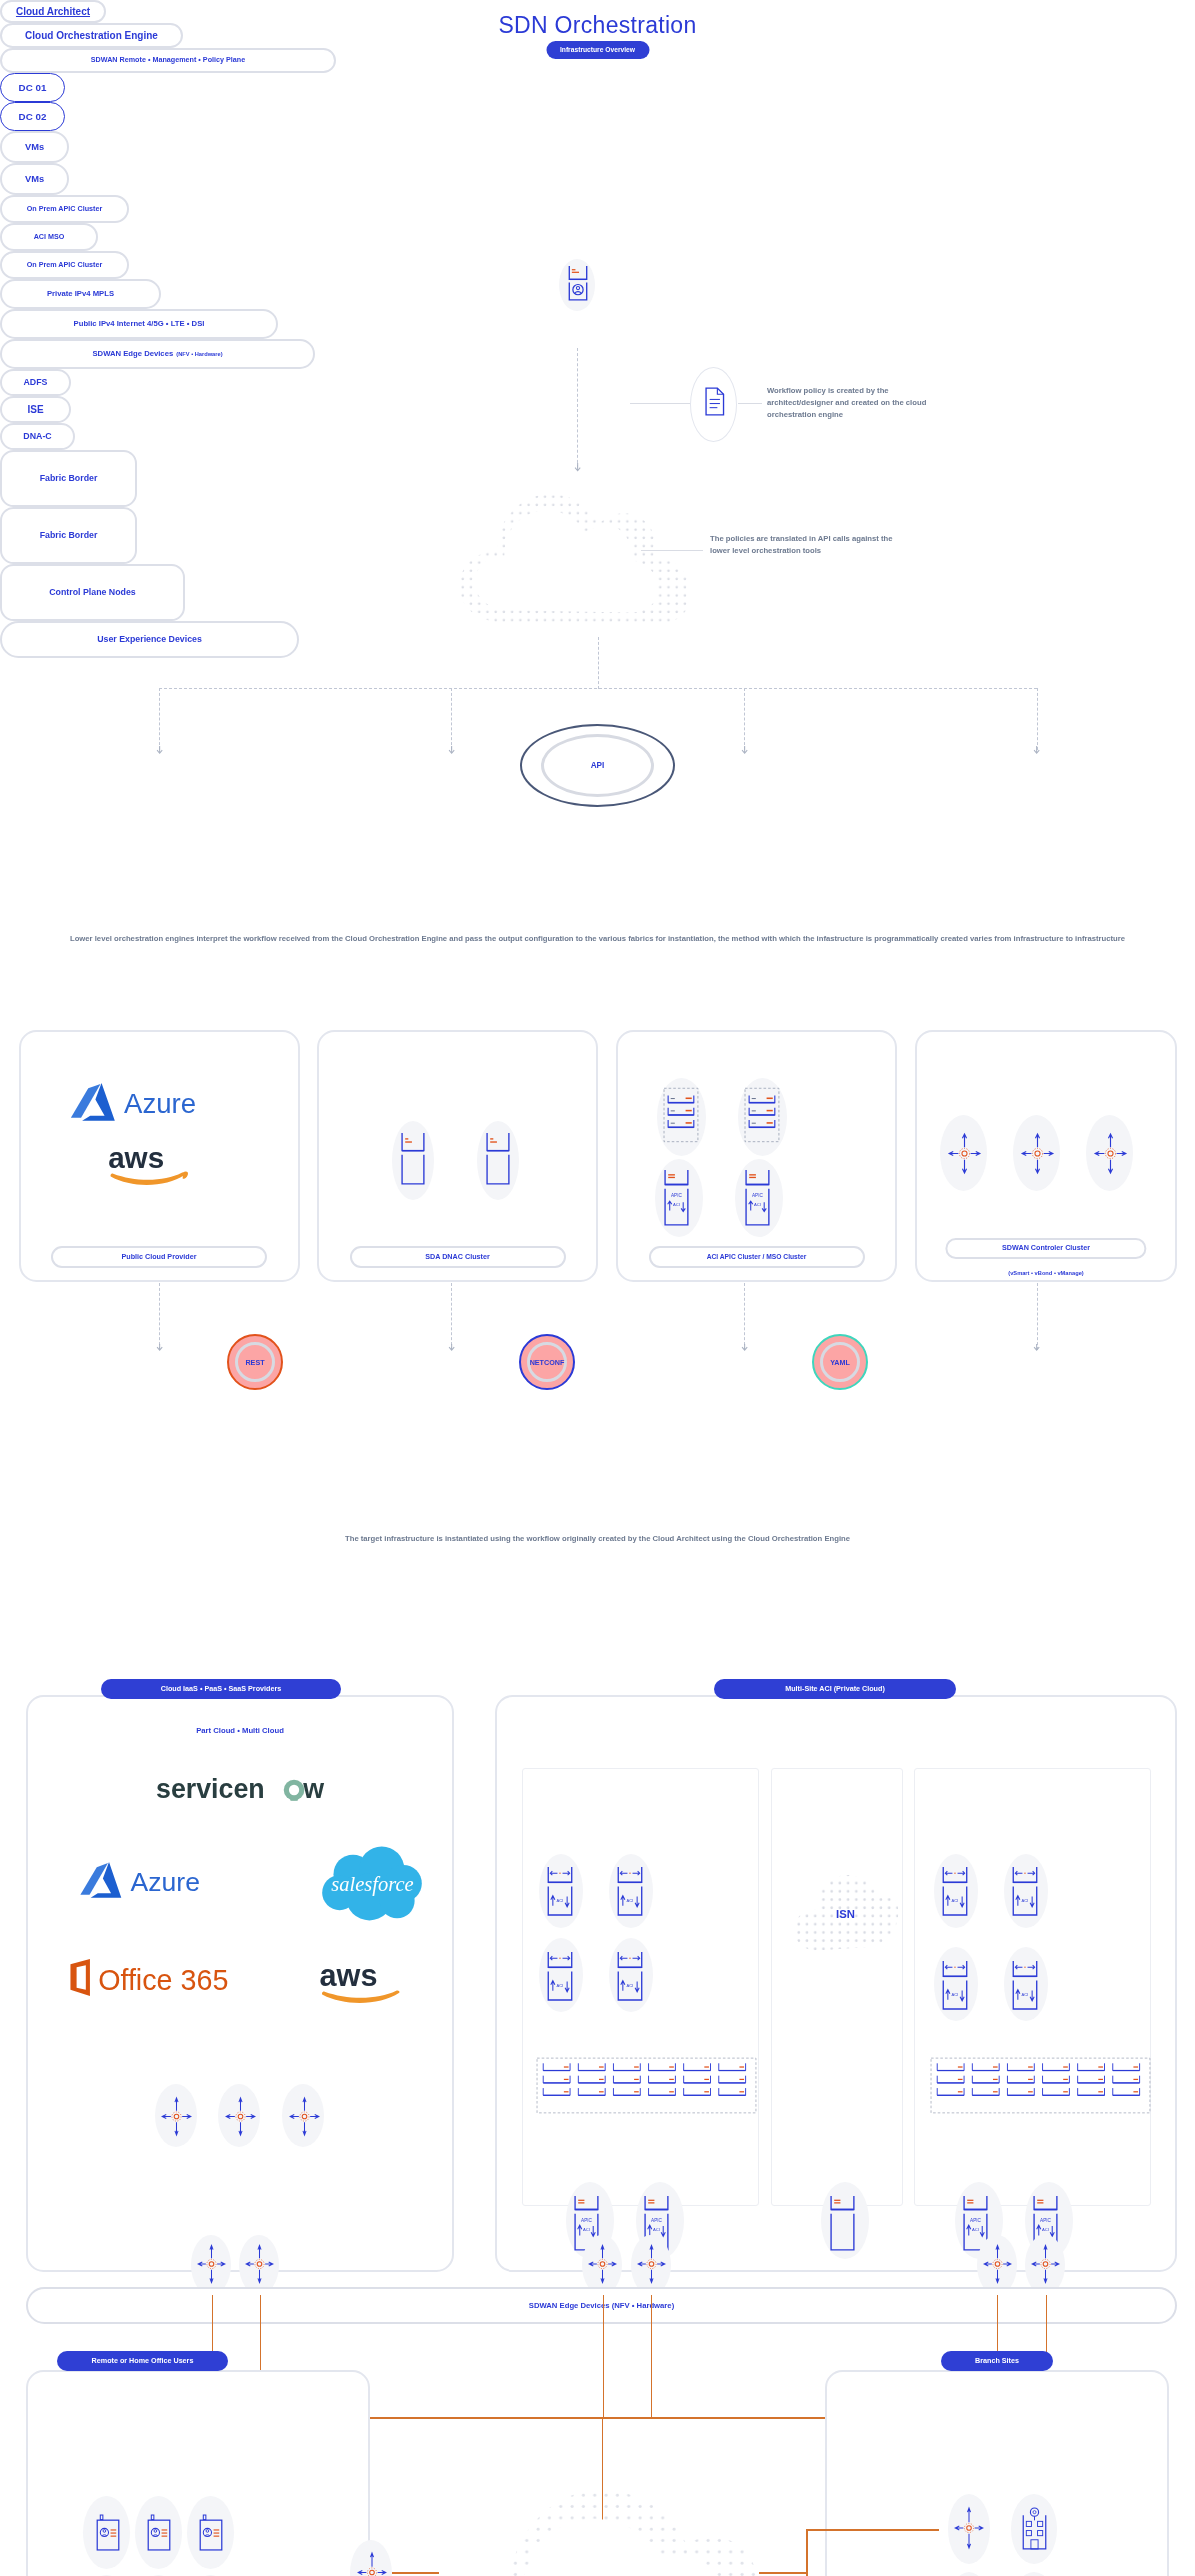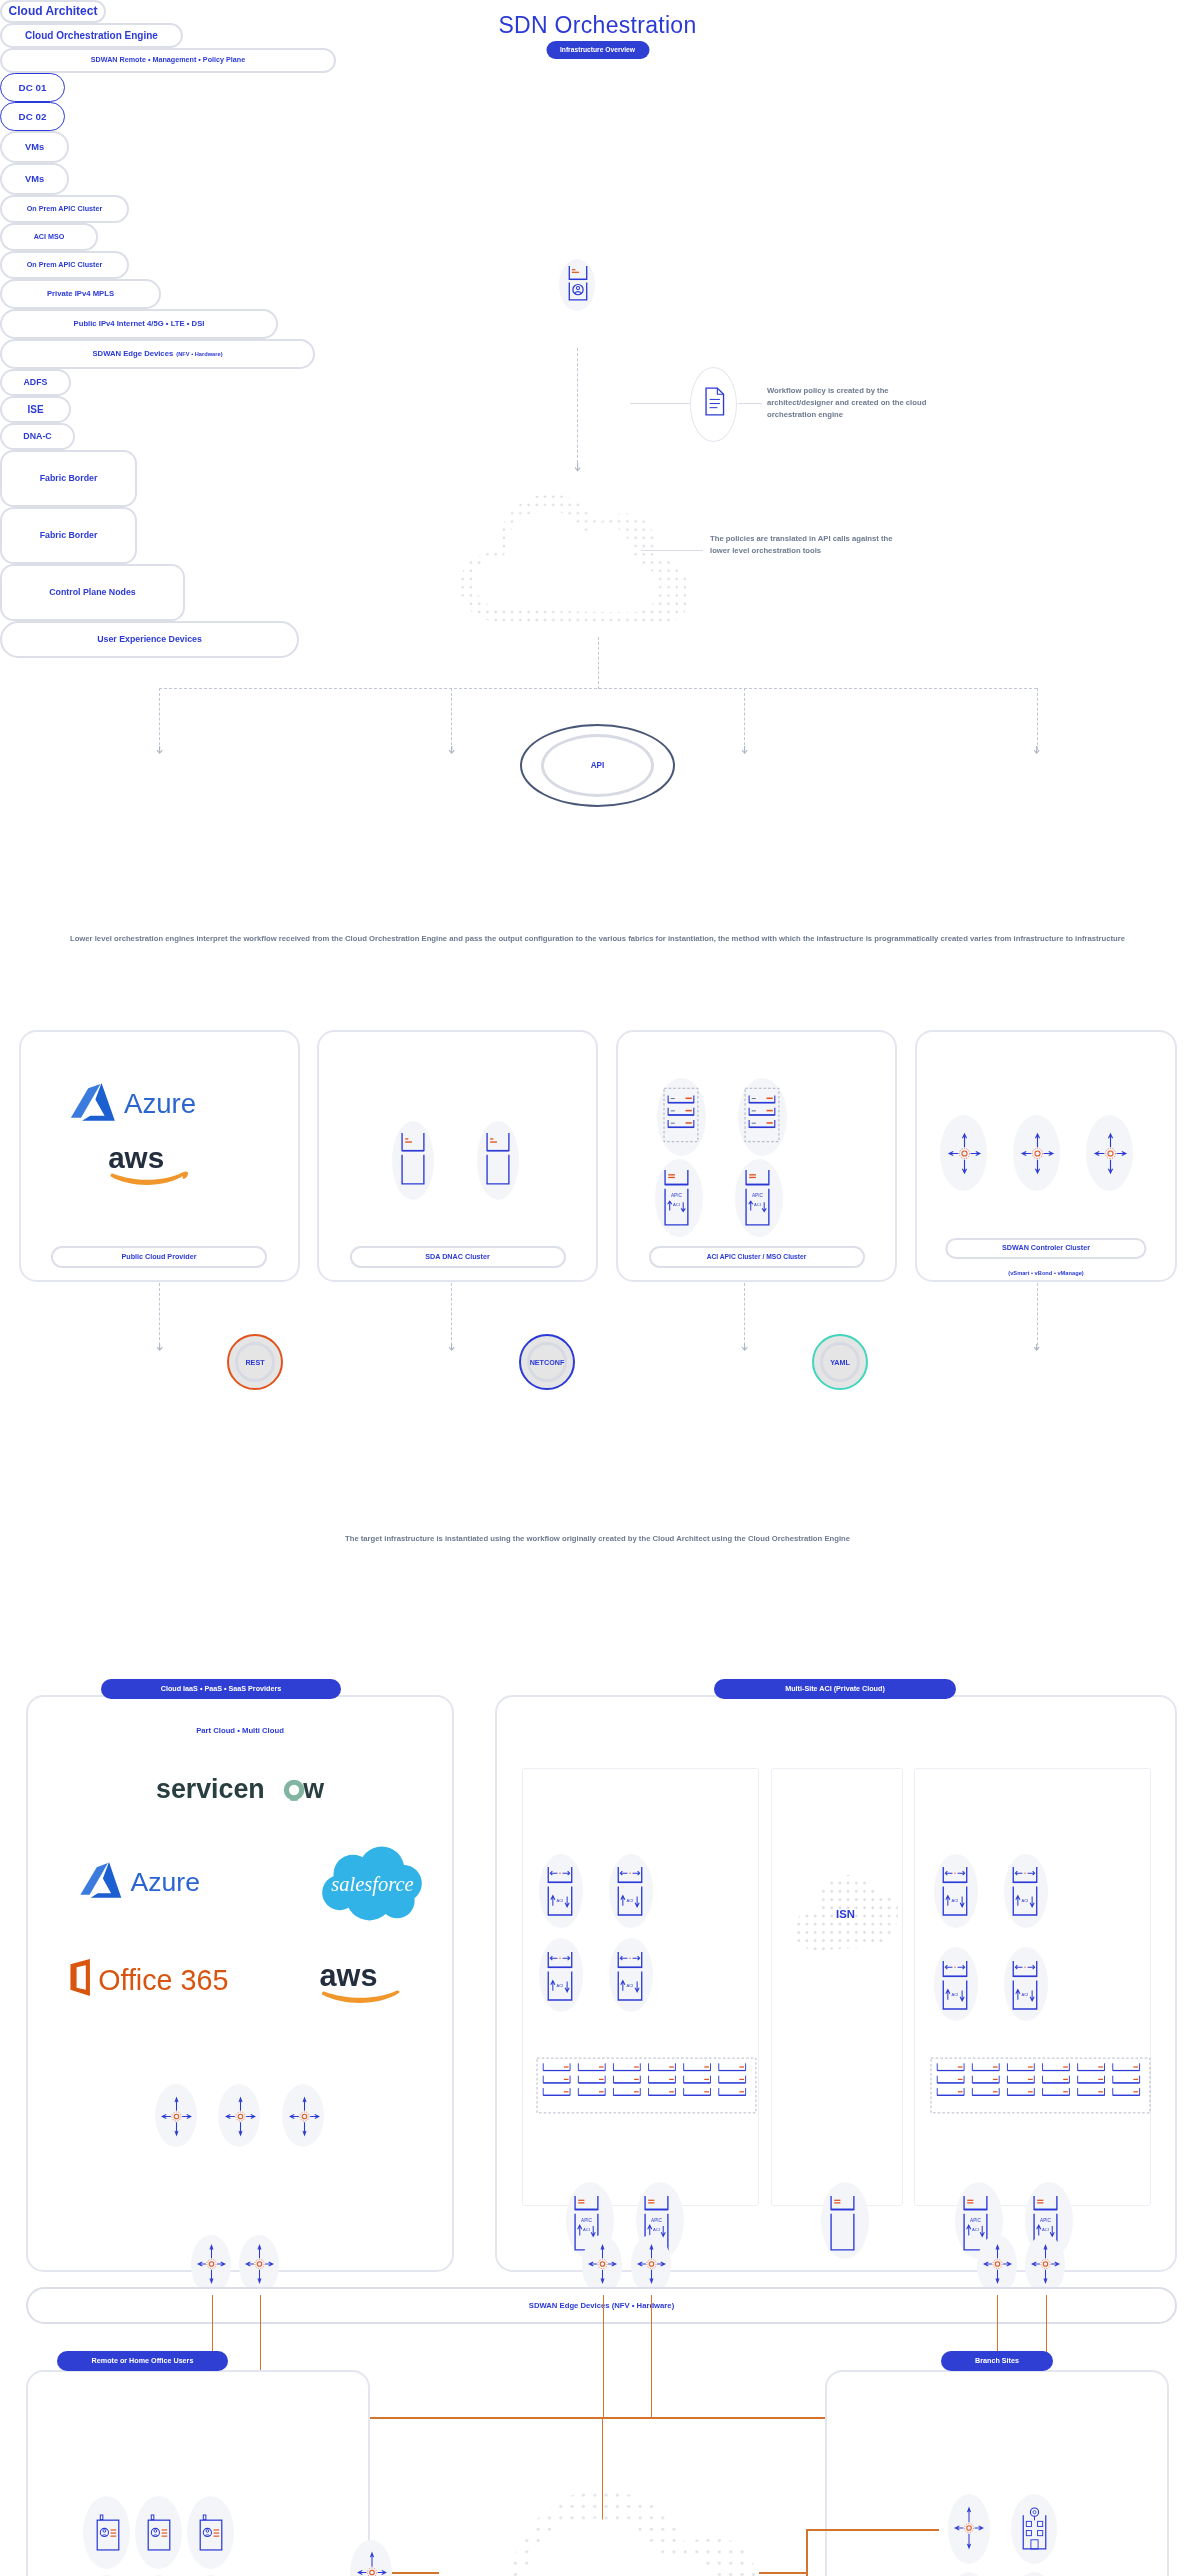--- a/index.html
+++ b/index.html
@@ -85,21 +85,21 @@
   }
   .prov-sub {
     position:absolute; bottom:-5.2px; left:0; width:100%;
     text-align:center; font-size:5.7px; font-weight:700; color:#2b3ad6;
   }
 
   
   .proto {
     position:absolute; width:56px; height:56px; border-radius:50%;
     display:flex;align-items:center;justify-content:center;
-    font-size:7.2px;font-weight:700;color:#2b3ad6;background:#e5e5e5;
+    font-size:7.2px;font-weight:700;color:#2b3ad6;background:#fca5a5;
   }
   .proto .inner {
     position:absolute; width:40px; height:40px; border-radius:50%;
     border:3.1px solid #d7dae2;
   }
   .proto span { position:relative; z-index:2; }
   .sect-pill { position:absolute; height:19.6px; padding:0 11.3px; font-size:7.2px; z-index:9; }
 </style>
 </head>
 <body>
@@ -113,21 +113,21 @@
   <svg style="position:absolute;left:566px;top:264px;" width="24" height="41" viewBox="0 0 46 80">
     <path d="M6,4 L6,30 L40,30 L40,4" fill="none" stroke="#2b3ad6" stroke-width="2.6"></path>
     <line x1="6" y1="30" x2="40" y2="30" stroke="#2b3ad6" stroke-width="2.6"></line>
     <rect x="11" y="10" width="7" height="2.4" fill="#e2521b"></rect>
     <rect x="11" y="15" width="14" height="2.4" fill="#e2521b"></rect>
     <path d="M6,36 L6,70 L40,70 L40,36" fill="none" stroke="#2b3ad6" stroke-width="2.6"></path>
     <circle cx="23" cy="50" r="10" fill="none" stroke="#2b3ad6" stroke-width="2.4"></circle>
     <circle cx="23" cy="47" r="3.2" fill="none" stroke="#2b3ad6" stroke-width="2"></circle>
     <path d="M17,57 a6.5,5 0 0 1 12,0" fill="none" stroke="#2b3ad6" stroke-width="2"></path>
   </svg>
-  <div class="pill" style="left:524px; top:324px; width:106px; height:23px; font-size:12px;">Cloud Architect</div>
+  <div class="pill" style="left:524px; top:324px; width:106px; height:23px; font-size:10px;text-decoration:underline;">Cloud Architect</div>
 
   <div class="gline" style="left:630px; top:403px; width:62px; height:1px;"></div>
   <div class="ghost" style="left:690px; top:367px; width:47px; height:75px; background:#fff; border:1px solid #e3e6ee;"></div>
   <svg style="position:absolute;left:704px;top:387px;" width="21.6" height="30" viewBox="0 0 42 58">
     <path d="M4,2 L26,2 L38,14 L38,54 L4,54 Z" fill="none" stroke="#2b3ad6" stroke-width="2.6"></path>
     <path d="M26,2 L26,14 L38,14" fill="none" stroke="#2b3ad6" stroke-width="2.2"></path>
     <line x1="11" y1="24" x2="31" y2="24" stroke="#2b3ad6" stroke-width="2"></line>
     <line x1="11" y1="32" x2="31" y2="32" stroke="#2b3ad6" stroke-width="2"></line>
     <line x1="11" y1="40" x2="26" y2="40" stroke="#2b3ad6" stroke-width="2"></line>
   </svg>

